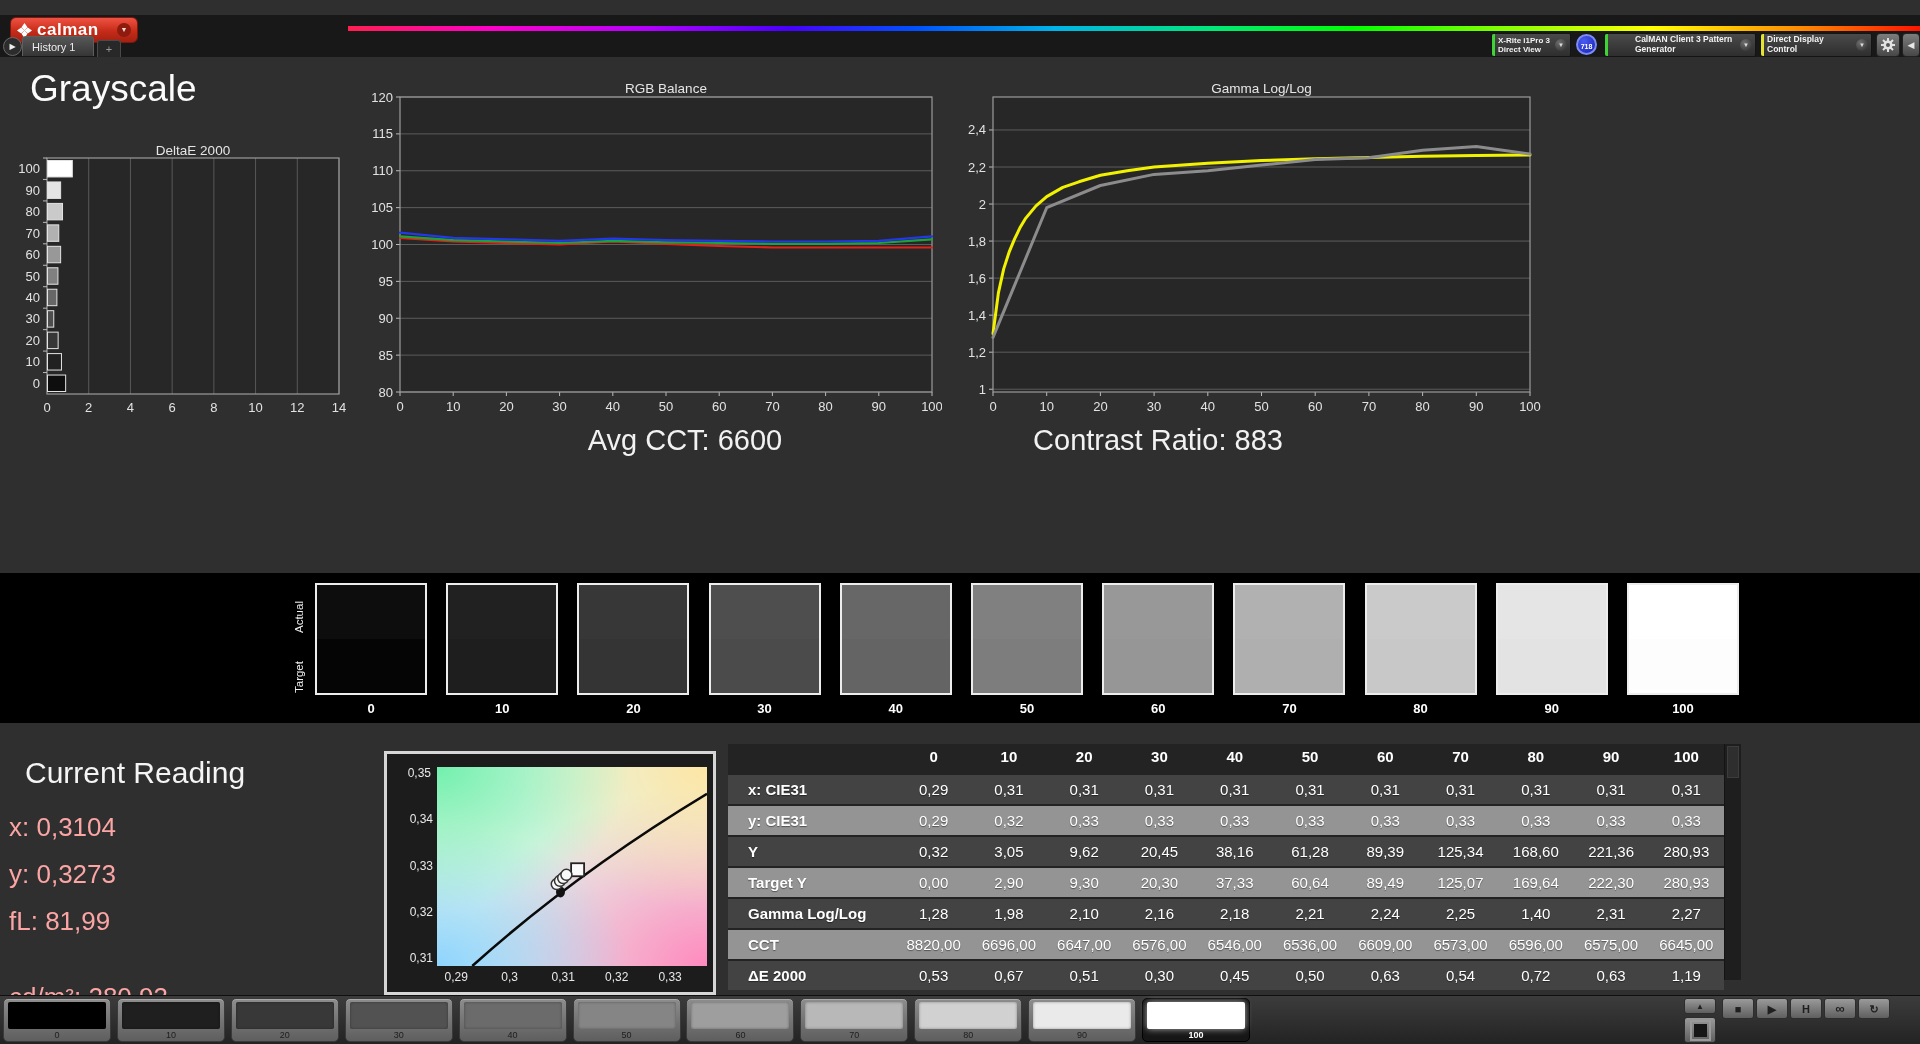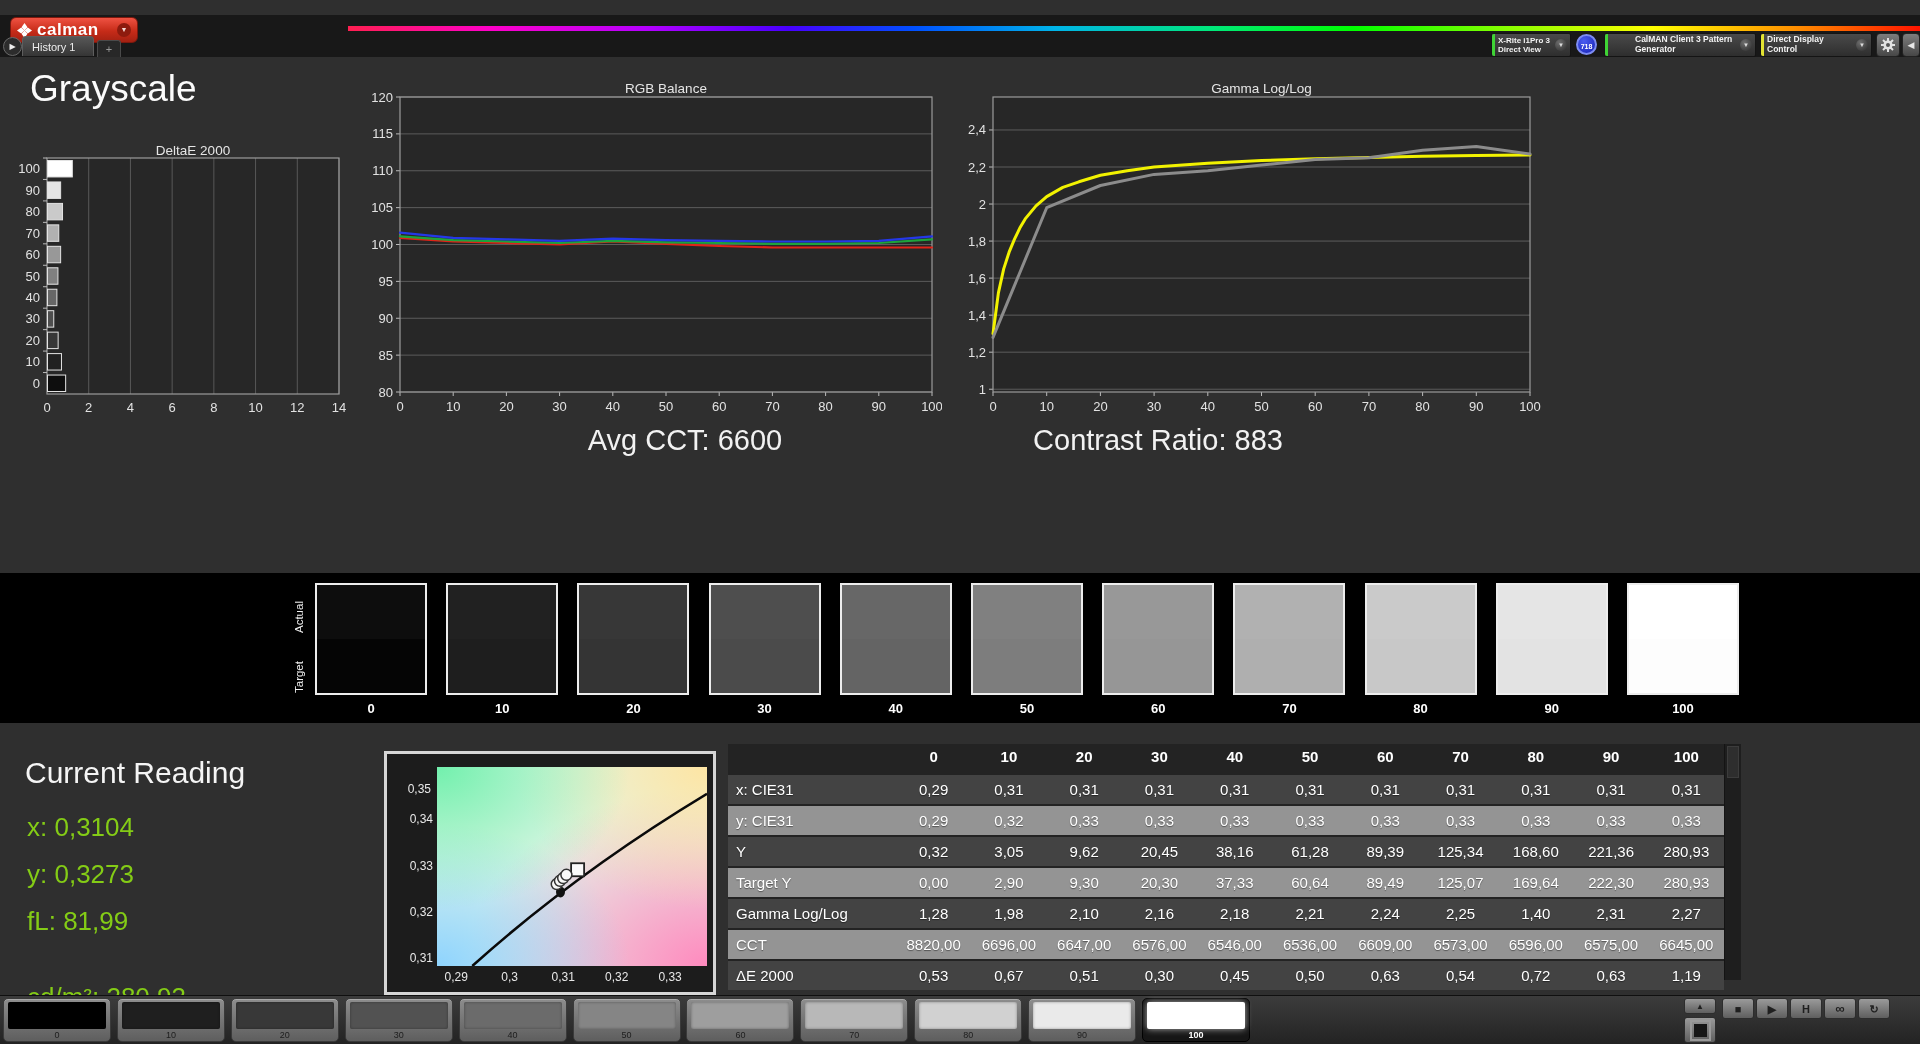--- a/index.html
+++ b/index.html
@@ -49,39 +49,39 @@
   .stat{position:absolute;top:424px;height:40px;font-size:29px;font-weight:300;color:#f2f2f2;text-align:center;}
   
   #swatch-band{position:absolute;left:0;top:573px;width:1920px;height:150px;background:#000;}
   .rotlab{position:absolute;left:293px;width:16px;writing-mode:vertical-rl;transform:rotate(180deg);
     font-size:11.5px;color:#f0f0f0;text-align:center;}
   .gsw{position:absolute;top:10px;width:112px;height:112px;border:2px solid #ededed;box-sizing:border-box;}
   .gsw .half{width:100%;height:50%;}
   .gsw-lab{position:absolute;top:128px;width:116px;text-align:center;font-size:13px;font-weight:bold;color:#fff;}
   
   #cr-title{position:absolute;left:25px;top:756px;font-size:30px;font-weight:300;color:#f5f5f5;}
-  .cr-line{position:absolute;left:27px;font-size:26px;font-weight:300;color:#84cc16;}
+  .cr-line{position:absolute;left:9px;font-size:26px;font-weight:300;color:#fca5a5;}
   
   #cie-box{position:absolute;left:384px;top:751px;width:332px;height:244px;background:#1c1c1c;
     border:3px solid #d6d6d6;box-sizing:border-box;}
   #cie-plot{position:absolute;left:50px;top:13px;width:270px;height:199px;
     background:
       radial-gradient(130% 130% at 0% 0%,rgba(108,240,170,.95) 0%,rgba(108,240,170,0) 55%),
       radial-gradient(130% 130% at 100% 0%,rgba(255,228,160,.95) 0%,rgba(255,228,160,0) 55%),
       radial-gradient(130% 130% at 0% 100%,rgba(138,210,255,.95) 0%,rgba(138,210,255,0) 55%),
       radial-gradient(145% 145% at 100% 100%,rgba(255,138,190,1) 0%,rgba(255,138,190,0) 62%),
       #e4f6e9;}
   .cie-yt{position:absolute;width:44px;text-align:right;font-size:12px;color:#e8e8e8;}
   .cie-xt{position:absolute;top:216px;width:40px;text-align:center;font-size:12px;color:#e8e8e8;}
   
   #data-table{position:absolute;left:728px;top:744px;width:996px;display:grid;
     grid-template-columns:168px repeat(11,1fr);grid-auto-rows:29px;row-gap:2px;
     background:#232323;font-size:15px;}
   #data-table .hdr{background:#232323;color:#fff;font-weight:bold;text-align:center;line-height:26px;height:26px;}
-  #data-table .lbl{color:#fff;font-weight:normal;padding-left:8px;line-height:29px;
+  #data-table .lbl{color:#fff;font-weight:bold;padding-left:20px;line-height:29px;
     text-shadow:0 1px 1px rgba(0,0,0,.45);}
   #data-table .val{color:#fff;text-align:center;line-height:29px;text-shadow:0 1px 1px rgba(0,0,0,.45);}
   .rdark{background:#434343;} .rlight{background:#949494;}
   #table-scroll{position:absolute;left:1724px;top:744px;width:16px;height:236px;background:#1e1e1e;border-left:1px solid #141414;}
   #table-scroll .thumb{margin:2px;height:30px;background:#2e2e2e;border:1px solid #3c3c3c;}
   
   #bottom-bar{position:absolute;left:0;top:995px;width:1920px;height:49px;
     background:linear-gradient(#3c3c3c,#232323);border-top:1px solid #101010;box-sizing:border-box;}
   .pat{position:absolute;top:2px;width:108px;height:44px;border-radius:5px;border:1px solid #3a3a3a;
     background:linear-gradient(#8d8d8d,#5e5e5e);box-shadow:inset 0 1px 0 rgba(255,255,255,.25);
@@ -389,21 +389,21 @@
   </div>
 
   <div id="cr-title">Current Reading</div>
   <div class="cr-line" style="top:812px;">x: 0,3104</div>
   <div class="cr-line" style="top:859px;">y: 0,3273</div>
   <div class="cr-line" style="top:906px;">fL: 81,99</div>
   <div class="cr-line" style="top:953px;margin-top:29px;">cd/m²: 280,93</div>
 
   <div id="cie-box">
     <div id="cie-ylabels">
-        <div class="cie-yt" style="top: 12.0163px; left: 0; margin-top: 16px;">0,35</div>
+        <div class="cie-yt" style="top: 12.0163px; left: 0;">0,35</div>
         <div class="cie-yt" style="top: 58.2953px; left: 2px;">0,34</div>
         <div class="cie-yt" style="top: 104.574px; left: 2px;">0,33</div>
         <div class="cie-yt" style="top: 150.853px; left: 2px;">0,32</div>
         <div class="cie-yt" style="top: 197.133px; left: 2px;">0,31</div>
       </div>
     <div id="cie-plot">
       <svg id="cie-svg" width="270" height="199">
           <path d="M35.287128712871265,199 Q139.54455445544565,105.51627906976742 270,26.84186046511641" fill="none" stroke="#0a0a0a" stroke-width="2.6"></path>
           <rect x="134.11386138613858" y="96.23953488372096" width="13" height="13" fill="#fafafa" stroke="#222" stroke-width="1.8"></rect>
           <ellipse cx="123.50495049504958" cy="124.95348837209319" rx="4.5" ry="5.5" fill="#111"></ellipse>

